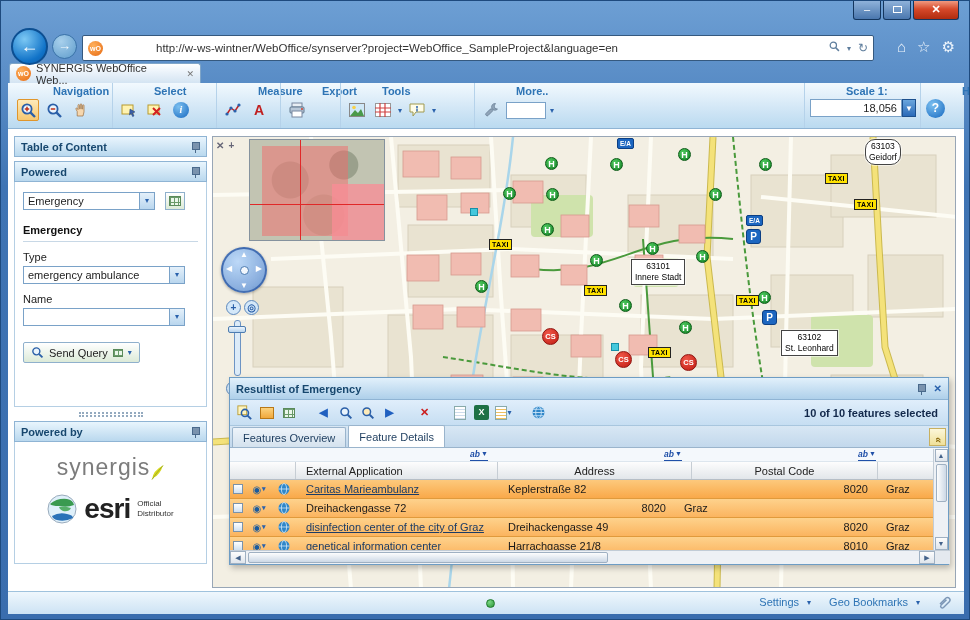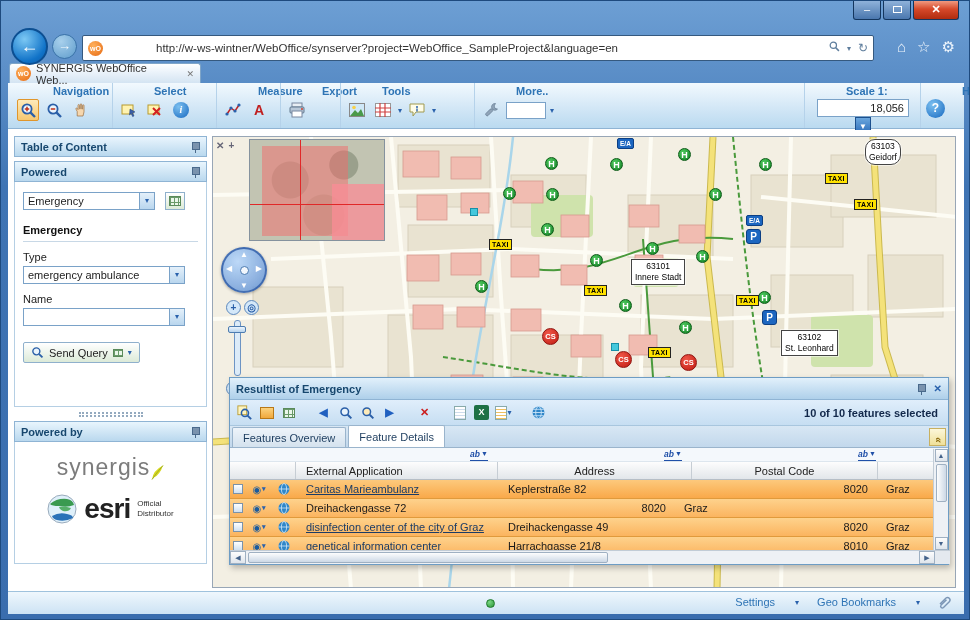--- a/index.html
+++ b/index.html
@@ -132,21 +132,21 @@
   .corner{width:15px;height:13px;background:#e4e9ef;}
   .rp-vscroll{position:absolute;right:0;top:71px;width:15px;bottom:14px;background:#eef1f5;border-left:1px solid #c2ccd6;display:flex;flex-direction:column;align-items:center;}
   .v-thumb{margin-top:2px;width:11px;height:38px;background:linear-gradient(90deg,#fdfdfd,#ccd8e6);border:1px solid #9fb0c2;border-radius:2px;}
   .rp-vscroll .sc-btn{width:13px;}
   .rp-vscroll .bot{margin-top:auto;}
 
   
   .status{position:absolute;left:0;top:508px;width:956px;height:23px;background:linear-gradient(#eff7fd,#cde3f4);border-top:1px solid #9fc2dd;}
   .gdot{position:absolute;left:478px;top:7px;width:9px;height:9px;border-radius:50%;background:radial-gradient(circle at 35% 30%,#7ad884,#2a9438);border:1px solid #1e7a2a;}
   .st-links{position:absolute;right:44px;top:4px;display:flex;gap:18px;font-size:11px;color:#2e74b5;}
-  .st-links .lk{display:flex;gap:20px;align-items:center;}
+  .st-links .lk{display:flex;gap:8px;align-items:center;}
   .clip{position:absolute;right:12px;top:3px;}
 </style>
 </head>
 <body>
 
 <div class="window">
 
   <div class="win-btns">
     <div class="win-btn">–</div>
     <div class="win-btn max"><i></i></div>
@@ -299,21 +299,21 @@
                 <rect x="2" y="9" width="8.5" height="3" rx="1.2" transform="rotate(-45 6 10.5)" fill="#90a4b8" stroke="#5a7088" stroke-width="0.6"></rect>
               </svg>
           </span>
           <span class="drop-empty"></span>
           <span class="caret">▾</span>
         </div>
       </div>
 
       <div class="tb-sec" style="left:796px;width:112px;">
         <div class="tb-label">Scale 1:</div>
-        <div class="tb-icons" style="gap:0;flex-direction:column;">
+        <div class="tb-icons" style="gap:0;">
           <input class="scale-input" readonly="" value="18,056" style="">
           <span class="scale-caret">▼</span>
         </div>
       </div>
 
       <div class="tb-sec" style="left:912px;width:42px;">
         <div class="tb-label">Help</div>
         <div class="tb-icons">
           <span class="help-ico">?</span>
         </div>

